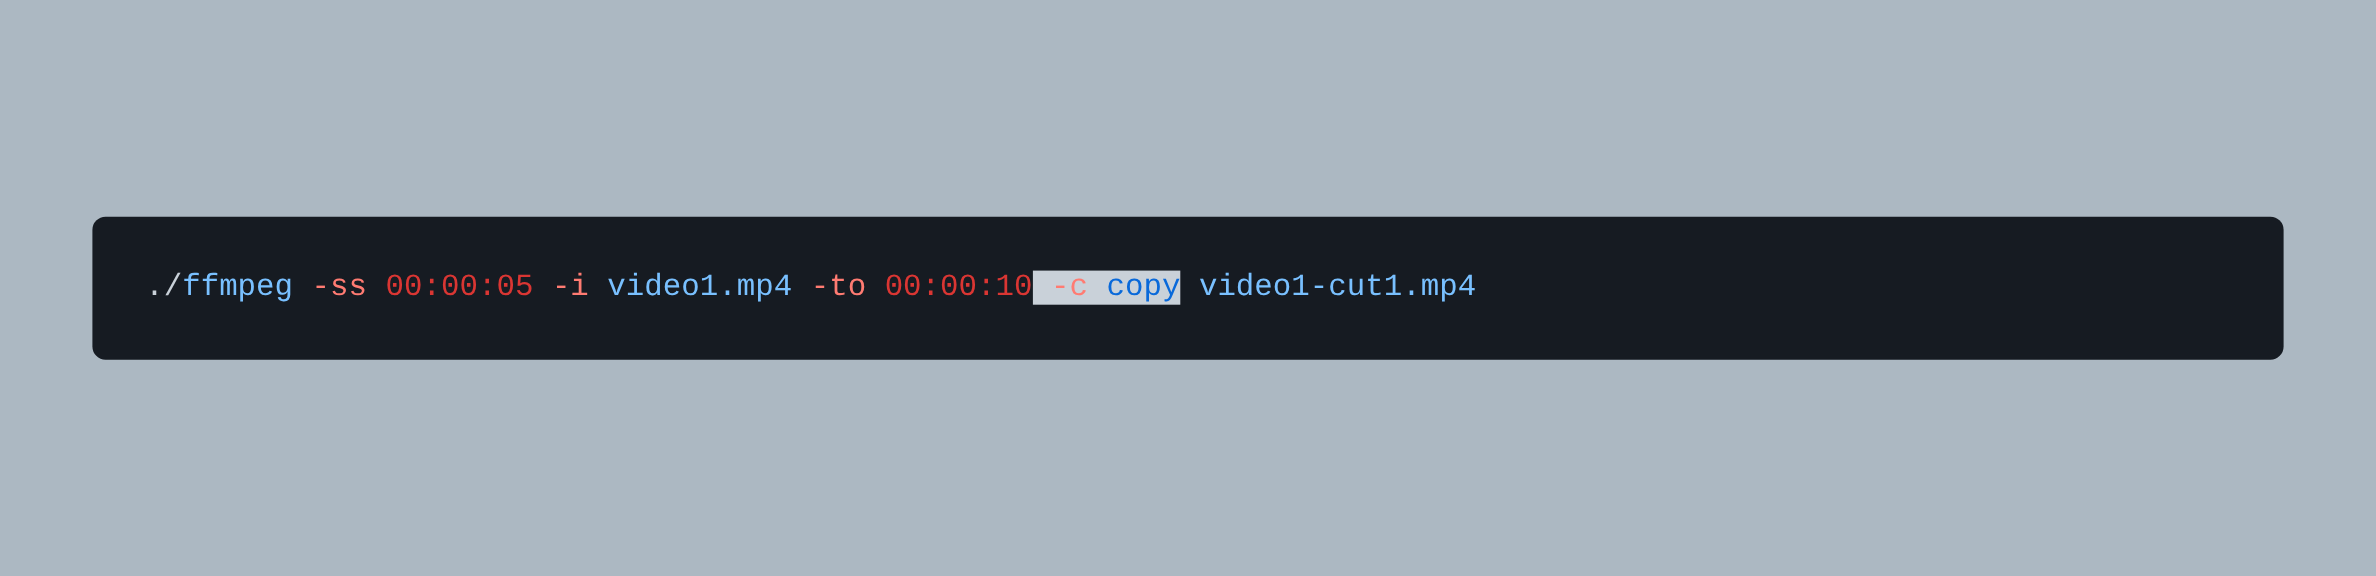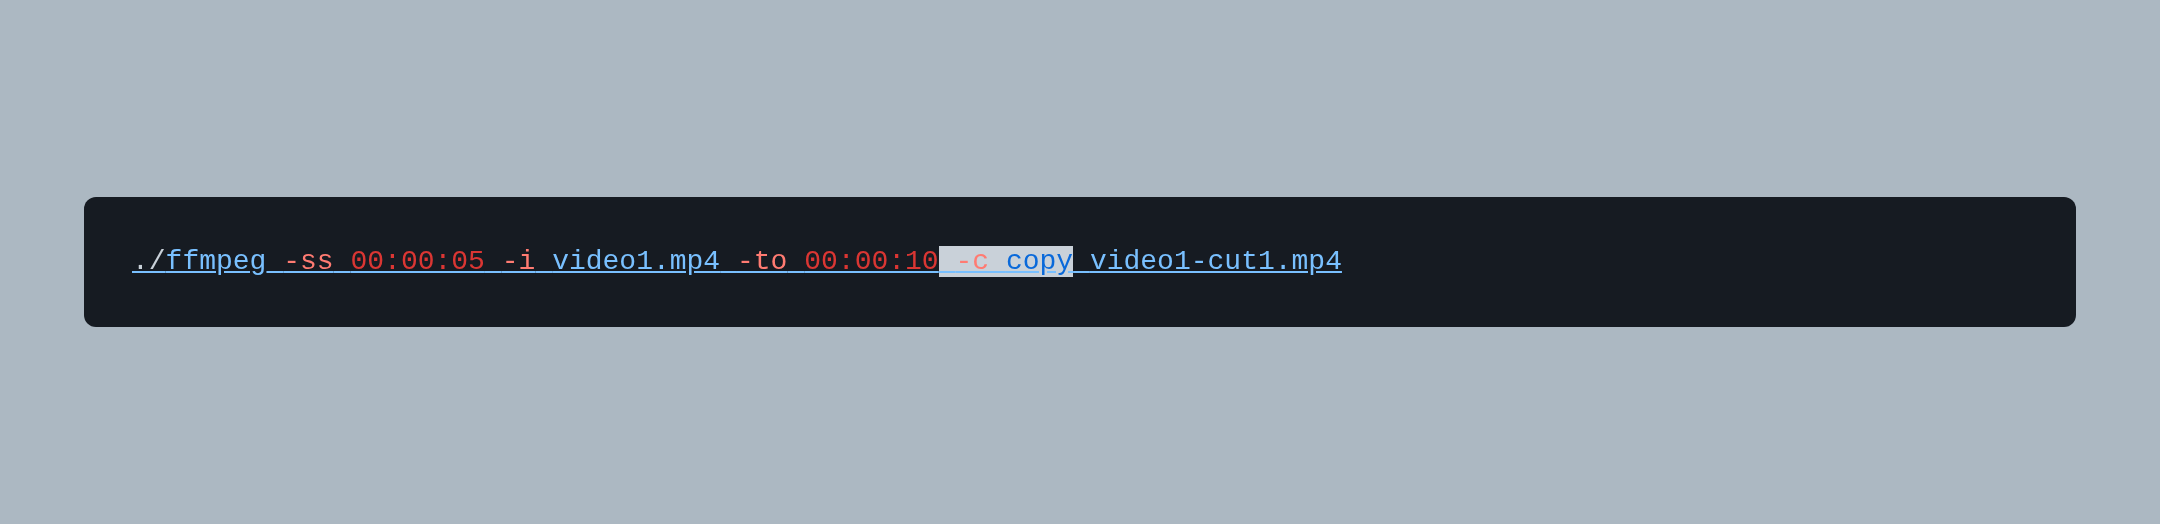--- a/index.html
+++ b/index.html
@@ -14,21 +14,20 @@
     }
     .code-block {
       background: #161b22;
       border-radius: 12px;
       padding: 44px 48px;
       width: 1992px;
       font-size: 28px;
       line-height: 1.5;
       white-space: pre;
       color: #79c0ff;
-      text-decoration: underline;
     }
     .tok-punct { color: #c9d1d9; }
     .tok-cmd { color: #79c0ff; }
     .tok-flag { color: #ff7b72; }
     .tok-time { color: #da3633; }
     .tok-arg { color: #79c0ff; }
     .tok-sel {
       background: #c9d1d9;
     }
     .tok-sel .tok-flag { color: #ff7b72; }

